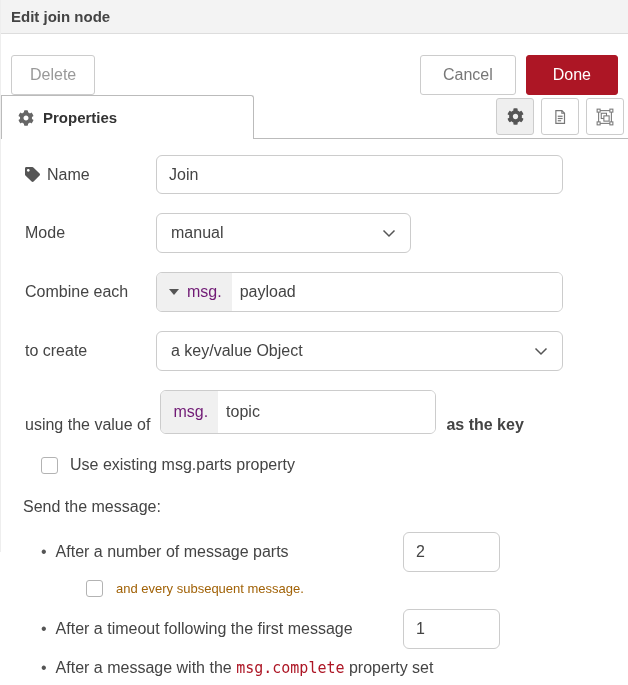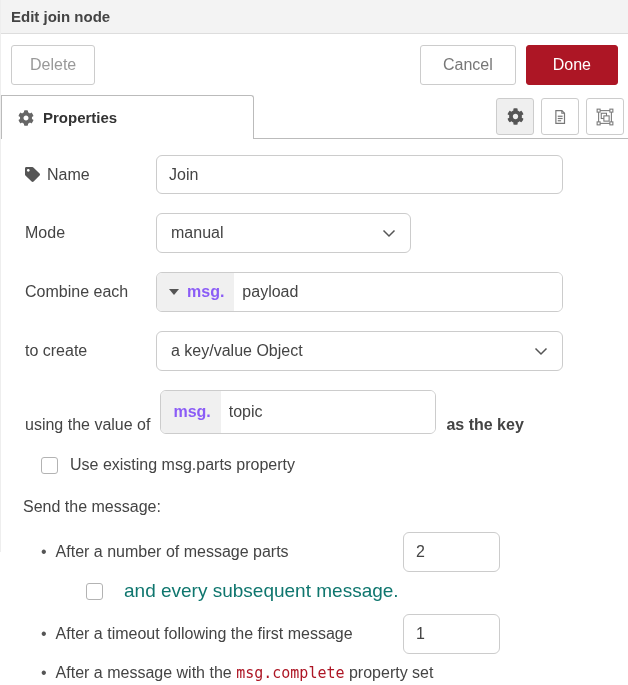--- a/index.html
+++ b/index.html
@@ -18,21 +18,21 @@
     border-bottom:1px solid #ddd;
     height:34px;
     display:flex; align-items:center;
     padding:0 10px;
   }
   .titlebar .title { font-size:15px; font-weight:bold; color:#444; }
 
   
   .button-row {
     height:61px;
-    display:flex; align-items:center; justify-content:space-between;
+    display:flex; align-items:flex-end; justify-content:space-between;
     padding:0 10px;
     background:#fff;
   }
   .btn {
     font-family:"Liberation Sans", sans-serif;
     font-size:16px;
     height:40px;
     padding:0 18px;
     background:#fff;
     border:1px solid #ccc;
@@ -134,24 +134,23 @@
     border-radius:6px;
     background:#fff;
     display:flex; align-items:stretch;
     overflow:hidden;
   }
   .ti-main { width:407px; }
   .ti-prefix {
     background:#f0f0f0;
     display:flex; align-items:center;
     padding:0 10px 0 12px;
-    font-size:16px; color:#8b5cf6;
+    font-size:16px; color:#701a75;
     flex:none;
     cursor:pointer;
-    font-weight:bold;
   }
   .ti-prefix .caret { margin-right:8px; display:flex; align-items:center; }
   .ti-value {
     border:none; outline:none;
     font-family:"Liberation Sans", sans-serif;
     font-size:16px; color:#444;
     padding:0 0 0 8px;
     flex:1; min-width:0;
     background:#fff;
   }
@@ -181,21 +180,21 @@
   input.num-input {
     font-family:"Liberation Sans", sans-serif;
     font-size:16px; color:#444;
     width:97px; height:40px;
     border:1px solid #ccc;
     border-radius:6px;
     padding:0 12px;
     outline:none;
   }
   .sub-checkbox-row { display:flex; align-items:center; margin:6px 0 12px 61px; }
-  .sub-checkbox-row label { font-size:19px; color:#0f766e; margin-left:21px; }
+  .sub-checkbox-row label { font-size:13px; color:#a16207; margin-left:13px; }
 
   .code-red {
     font-family:"DejaVu Sans Mono", monospace;
     font-size:15px;
     color:#AD1625;
   }
   .send-item.last { margin-top:10px;align-items:flex-end; }
 </style>
 </head>
 <body>

